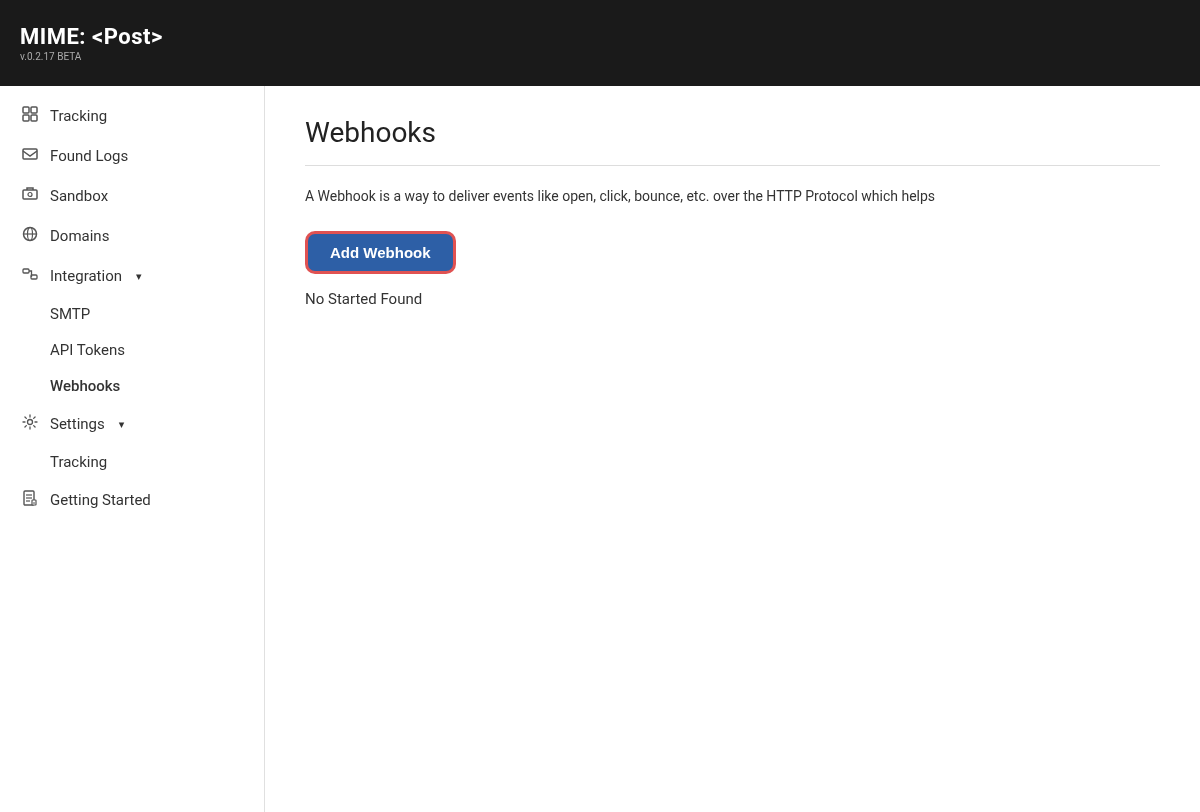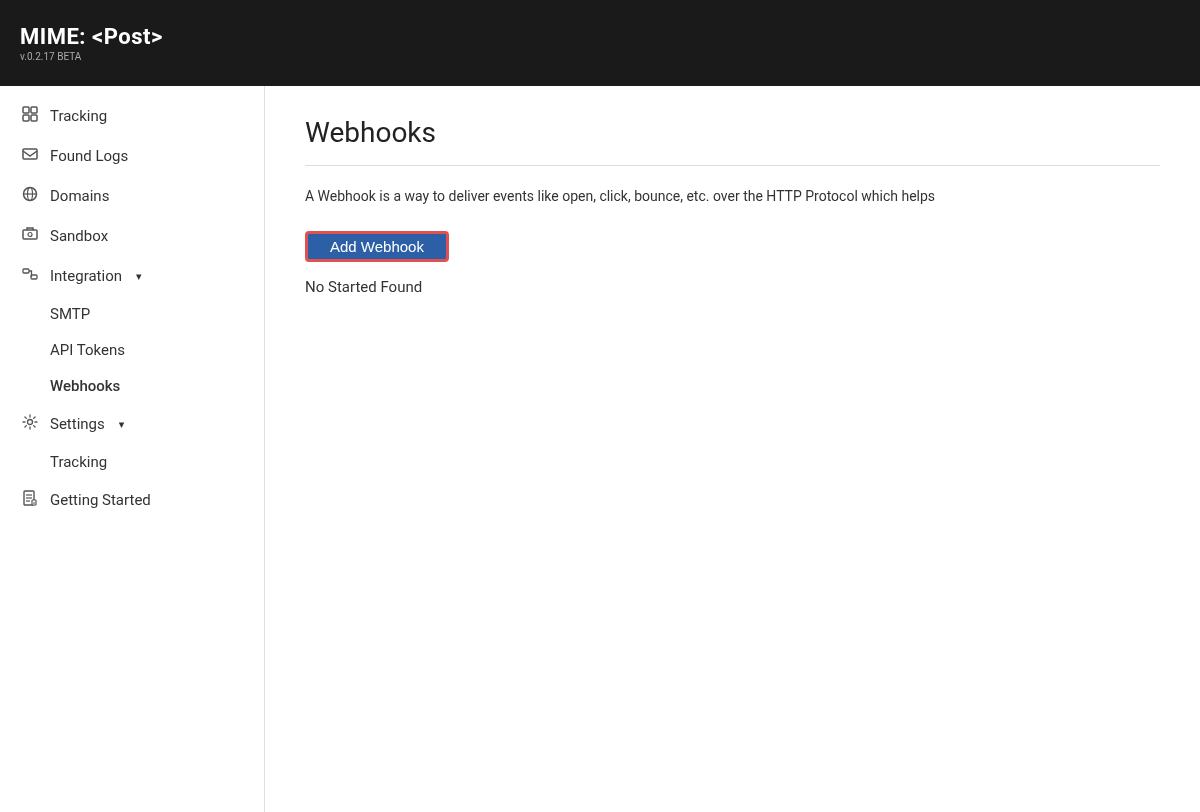--- a/index.html
+++ b/index.html
@@ -96,24 +96,24 @@
     .description {
       font-size: 14px;
       color: #333;
       margin-bottom: 24px;
       line-height: 1.5;
     }
     .add-webhook-btn {
       background: #2d5fa6;
       color: #fff;
       border: 3px solid #e05252;
-      padding: 4px 22px;
-      font-size: 15px;
-      font-weight: 400;
-      border-radius: 4px;
+      padding: 10px 22px;
+      font-size: 15px;
+      font-weight: 700;
+      border-radius: 10px;
       cursor: pointer;
       margin-bottom: 16px;
       display: inline-block;
     }
     .no-data {
       font-size: 15px;
       color: #333;
     }
   </style>
 </head>
@@ -146,37 +146,37 @@
           <rect x="1" y="3" width="14" height="10" rx="1" stroke="#555" stroke-width="1.5"></rect>
           <path d="M1 5l7 5 7-5" stroke="#555" stroke-width="1.5"></path>
         </svg>
       </span>
       <span>Found Logs</span>
     </div>
 
     <div class="sidebar-item">
       <span class="sidebar-icon">
         <svg width="16" height="16" viewBox="0 0 16 16" fill="none" xmlns="http://www.w3.org/2000/svg">
+          <rect x="1" y="4" width="14" height="9" rx="1" stroke="#555" stroke-width="1.5"></rect>
+          <path d="M5 4V2h6v2" stroke="#555" stroke-width="1.5"></path>
+          <circle cx="8" cy="8.5" r="2" stroke="#555" stroke-width="1.2"></circle>
+        </svg>
+      </span>
+      <span>Sandbox</span>
+    </div>
+
+    <div class="sidebar-item">
+      <span class="sidebar-icon">
+        <svg width="16" height="16" viewBox="0 0 16 16" fill="none" xmlns="http://www.w3.org/2000/svg">
           <circle cx="8" cy="8" r="6.5" stroke="#555" stroke-width="1.5"></circle>
           <ellipse cx="8" cy="8" rx="2.5" ry="6.5" stroke="#555" stroke-width="1.2"></ellipse>
           <line x1="1.5" y1="8" x2="14.5" y2="8" stroke="#555" stroke-width="1.2"></line>
         </svg>
       </span>
       <span>Domains</span>
-    </div>
-
-    <div class="sidebar-item">
-      <span class="sidebar-icon">
-        <svg width="16" height="16" viewBox="0 0 16 16" fill="none" xmlns="http://www.w3.org/2000/svg">
-          <rect x="1" y="4" width="14" height="9" rx="1" stroke="#555" stroke-width="1.5"></rect>
-          <path d="M5 4V2h6v2" stroke="#555" stroke-width="1.5"></path>
-          <circle cx="8" cy="8.5" r="2" stroke="#555" stroke-width="1.2"></circle>
-        </svg>
-      </span>
-      <span>Sandbox</span>
     </div>
 
     <div class="sidebar-item">
       <span class="sidebar-icon">
         <svg width="16" height="16" viewBox="0 0 16 16" fill="none" xmlns="http://www.w3.org/2000/svg">
           <rect x="1" y="3" width="6" height="4" rx="1" stroke="#555" stroke-width="1.3"></rect>
           <rect x="9" y="9" width="6" height="4" rx="1" stroke="#555" stroke-width="1.3"></rect>
           <path d="M7 5h2.5V11" stroke="#555" stroke-width="1.3"></path>
         </svg>
       </span>

